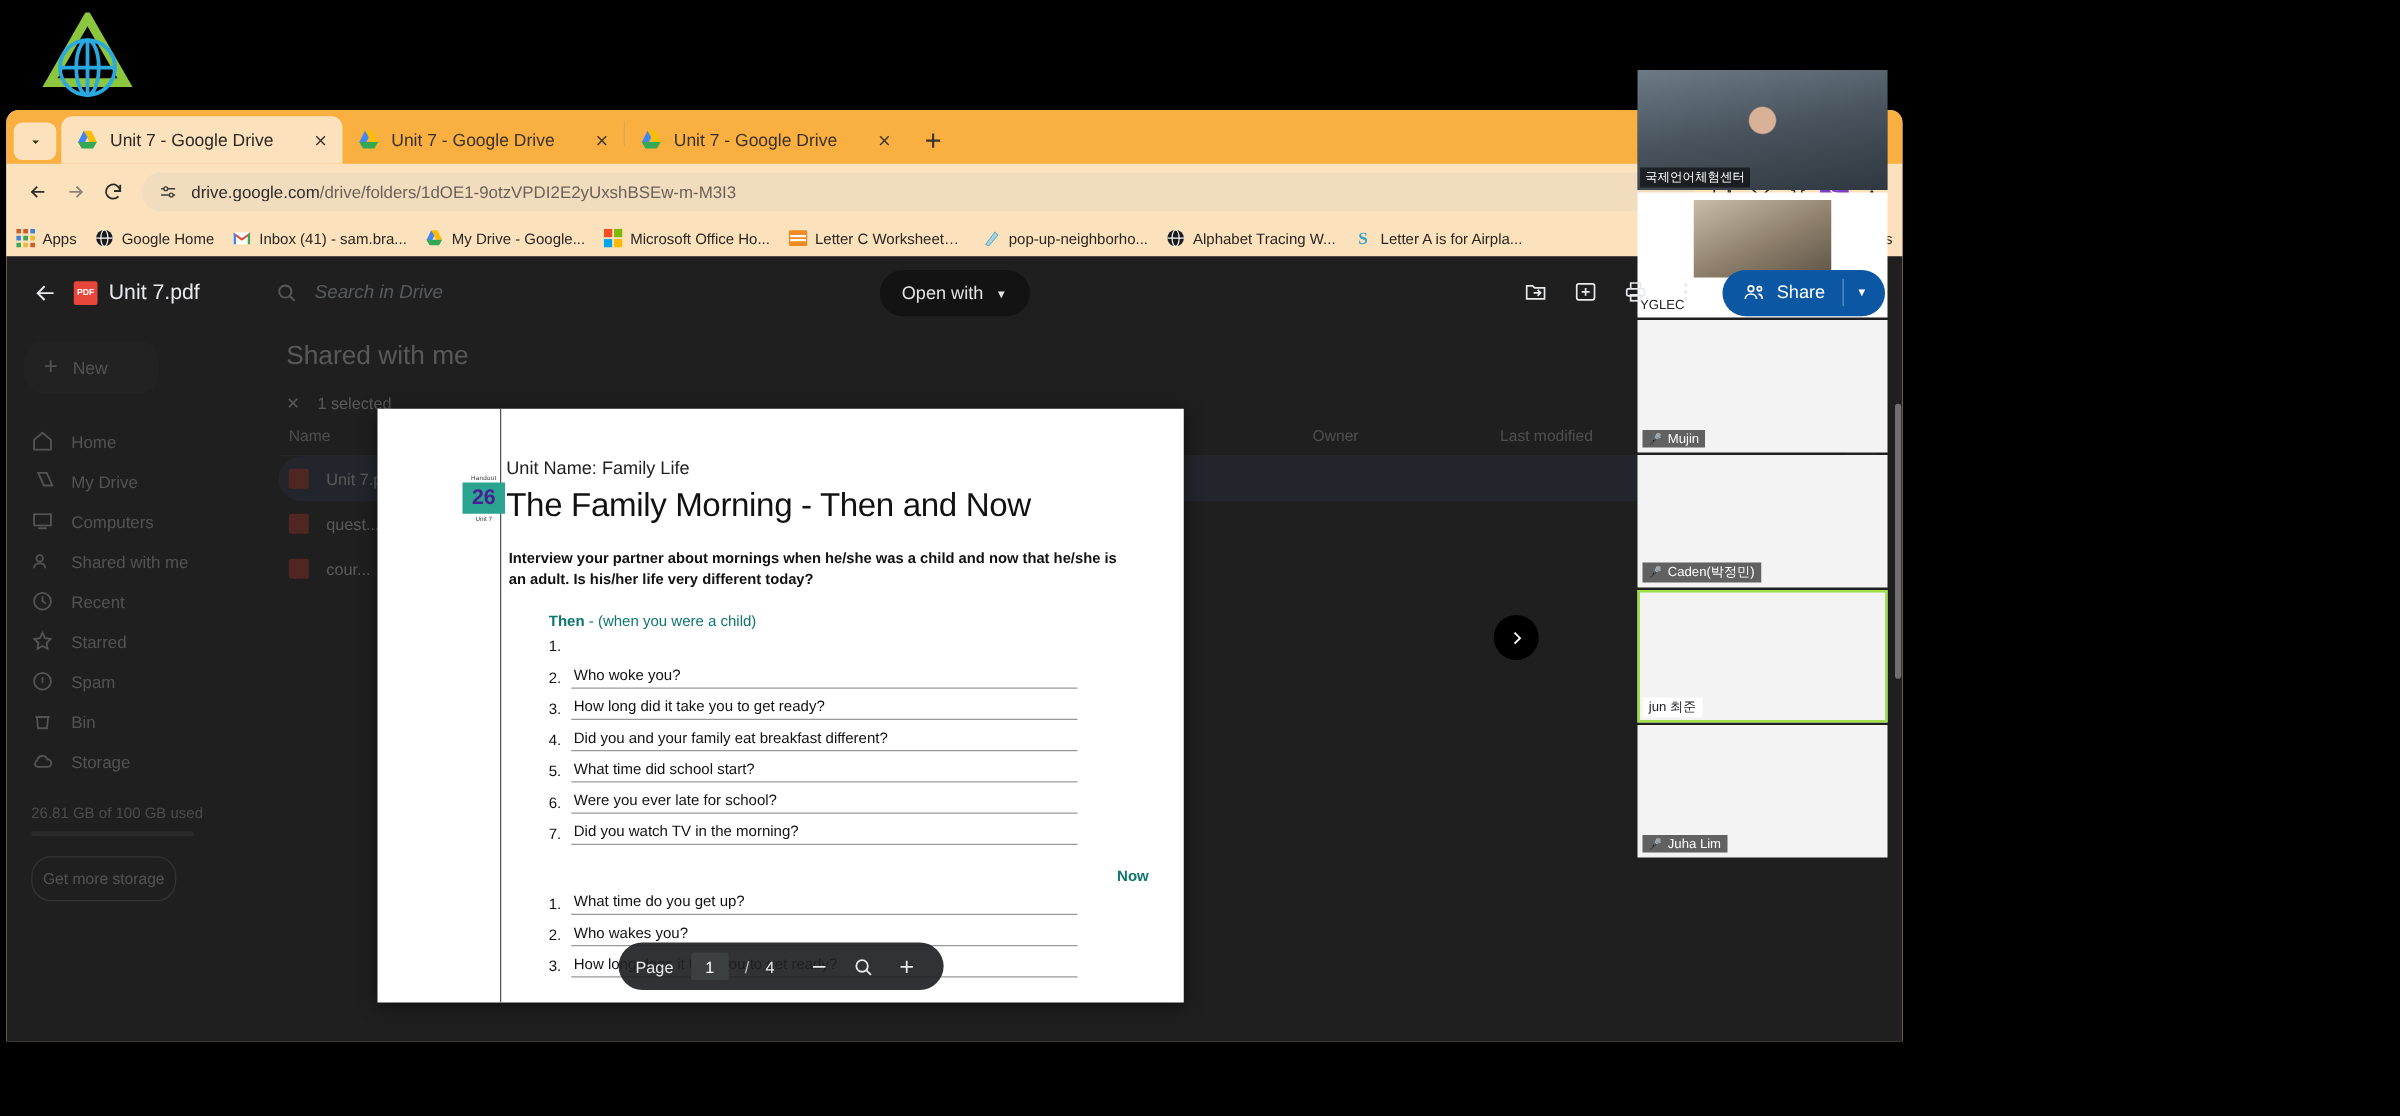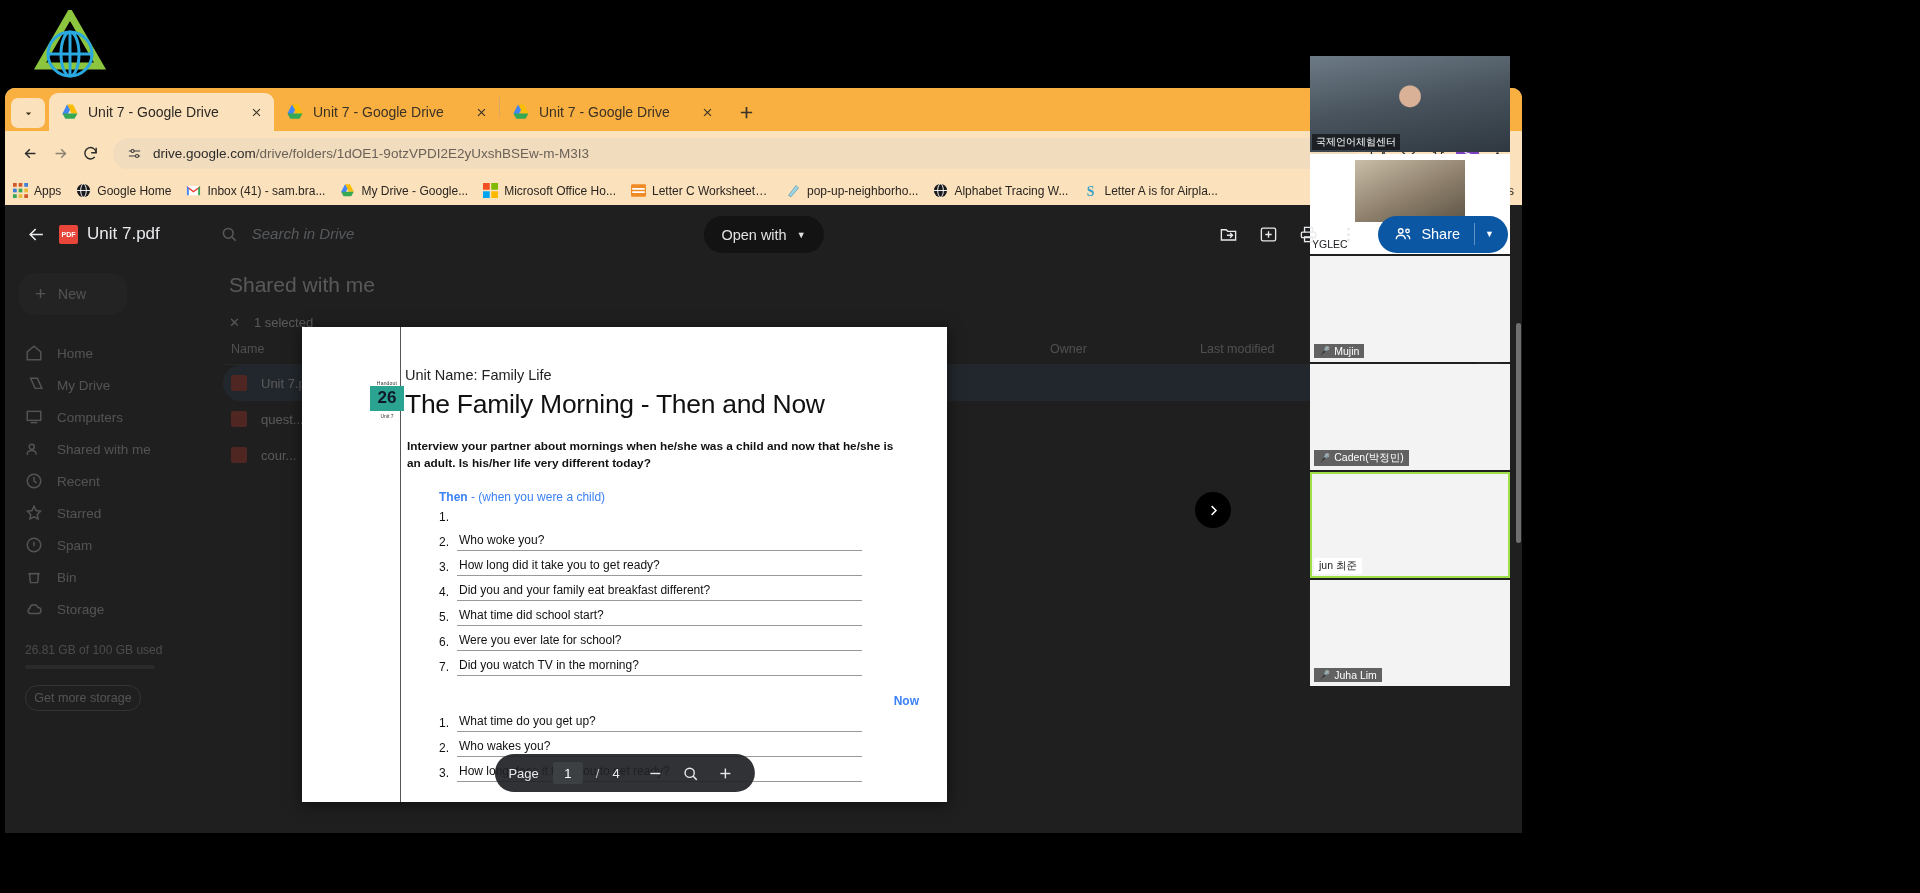--- a/index.html
+++ b/index.html
@@ -66,40 +66,40 @@
   .pdf-chip { width: 19px; height: 19px; background: #e8463a; border-radius: 2px; color: #fff; font-size: 7px;
       font-weight: bold; display: flex; align-items: center; justify-content: center; margin: 0 9px 0 6px; flex:none;}
   .dt-title { font-size: 17px; color: #e8eaed; white-space: nowrap; }
   .dt-search { margin-left: 60px; display: flex; align-items: flex-start; opacity: .45; font-style: italic; }
   .dt-search svg { width: 18px; height: 18px; margin-right: 14px; }
   .dt-search span { font-size: 15px; color: #9aa0a6; }
   .openwith { position: absolute; left: 50%; transform: translateX(-50%); top: 11px;
       background: #131314; color: #e3e3e3; border-radius: 20px; height: 37px; display: flex; align-items: center;
       padding: 0 18px; font-size: 14.5px; cursor: pointer; }
   .openwith .caret { margin-left: 10px; font-size: 9px; }
-  .dt-right { margin-left: auto; display: flex; align-items: flex-end; gap: 4px; }
+  .dt-right { margin-left: auto; display: flex; align-items: flex-start; gap: 4px; }
   .dt-ic { width: 36px; height: 36px; display:flex;align-items:center;justify-content:center;border-radius:50%;cursor:pointer;}
   .dt-ic svg { width: 19px; height: 19px; }
   .share-btn { display: flex; align-items: center; background: #0b57a4; border-radius: 20px; height: 37px;
       color: #fff; font-size: 14.5px; padding: 0 4px 0 16px; margin-left: 8px; cursor: pointer; }
   .share-btn svg { width: 18px; height: 18px; margin-right: 9px; }
   .share-btn .sbar { width: 1px; height: 22px; background: rgba(255,255,255,.35); margin: 0 10px 0 14px; }
   .share-btn .scaret { font-size: 9px; padding-right: 10px; }
 
   
   .drive-bg { position: absolute; inset: 58px 0 0 0; opacity: .30; pointer-events: none; }
   .db-side { position: absolute; left: 0; top: 0; width: 210px; padding: 10px 0 0 14px; color: #c9c9c9; font-size: 13.5px; }
   .db-new { display: flex; align-items: center; background: #2d2d2d; border-radius: 16px; height: 42px; width: 108px;
       padding-left: 16px; font-size: 14px; margin-bottom: 22px; }
   .db-new .plus { font-size: 19px; margin-right: 12px; }
   .db-item { display: flex; align-items: center; height: 32px; padding-left: 6px; }
   .db-item .di { width: 18px; height: 18px; margin-right: 14px; display:flex;align-items:center;justify-content:center; }
   .db-storage { margin-top: 18px; font-size: 12px; color: #b0b0b0; padding-left: 6px; }
   .db-bar { width: 130px; height: 4px; background: #444; border-radius: 2px; margin: 8px 0 0 6px; }
-  .db-getmore { margin: 16px 0 0 6px; border: 1px solid #5f6368; border-radius: 16px; width: 116px; height: 26px;
+  .db-getmore { margin: 16px 0 0 6px; border: 1px solid #5f6368; border-radius: 16px; width: 116px; height: 36px;
       display: flex; align-items: center; justify-content: center; font-size: 12.5px; }
   .db-main { position: absolute; left: 218px; right: 14px; top: 0; color: #ddd; }
   .db-h { font-size: 21px; margin: 10px 0 0 6px; }
   .db-chipline { display: flex; align-items: center; margin: 18px 0 0 6px; font-size: 13px; gap: 14px; }
   .db-table { margin-top: 12px; }
   .db-thead { display: flex; font-size: 12.5px; color: #bdbdbd; border-bottom: 1px solid #3a3a3a; padding: 0 8px 8px 8px; }
   .db-row { display: flex; align-items: center; height: 36px; padding: 0 8px; font-size: 13px; border-radius: 18px; }
   .db-row.sel { background: #2b3b4d; }
   .c-name { flex: 1; display: flex; align-items: center; }
   .c-name .fic { width: 16px; height: 16px; background: #c0392b; border-radius: 2px; margin-right: 14px; }
@@ -110,27 +110,27 @@
   .db-rightrail { position: absolute; right: 0; top: 6px; width: 34px; }
   .db-rr { width: 30px; height: 30px; margin-bottom: 14px; border-radius: 50%; background: #333; }
 
   
   .pdf-wrap { position: absolute; left: 297px; top: 122px; width: 645px; height: 475px; background: #fff;
       box-shadow: 0 2px 14px rgba(0,0,0,.55); overflow: hidden; }
   .pdf-page { position: relative; width: 100%; height: 100%; padding: 0; }
   .pdf-leftrule { position: absolute; left: 98px; top: 0; bottom: 0; width: 1px; background: #555; }
   .handout-badge { position: absolute; left: 68px; top: 53px; width: 34px; text-align: center; }
   .handout-badge .hb-top { font-size: 5px; color: #333; letter-spacing: .2px; }
-  .handout-badge .hb-num { background: #2aa390; color: #0f172a; font-size: 17px; font-weight: 600; padding: 2px 0 3px 0; }
+  .handout-badge .hb-num { background: #2aa390; color: #4c1d95; font-size: 17px; font-weight: 600; padding: 2px 0 3px 0; }
   .handout-badge .hb-unit { font-size: 5px; color: #333; margin-top: 2px; }
   .pdf-body { position: absolute; left: 103px; top: 40px; right: 28px; }
   .pdf-unitname { font-size: 14.5px; color: #222; margin-bottom: 6px; }
   .pdf-title { font-size: 26.5px; color: #111; font-weight: 400; letter-spacing: -.3px; margin-bottom: 18px; }
   .pdf-intro { font-size: 11.8px; font-weight: bold; color: #111; line-height: 1.45; margin: 0 0 18px 2px; width: 500px; }
-  .pdf-sec { font-size: 12px; font-weight: bold; color: #3b82f6; margin: 0 0 6px 34px; }
+  .pdf-sec { font-size: 12px; font-weight: bold; color: #0f766e; margin: 0 0 6px 34px; }
   .pdf-sec .norm { font-weight: normal; }
   .q-row { display: flex; align-items: flex-end; margin: 0 0 7px 34px; }
   .q-num { width: 18px; font-size: 12px; color: #111; flex: none; padding-bottom: 2px; }
   .q-line { flex: 1; max-width: 405px; border-bottom: 1px solid #999; font-size: 12px; color: #111; padding: 0 0 3px 2px; }
 
   
   .pdf-next { position: absolute; right: 12px; top: 50%; transform: translateY(-50%); width: 36px; height: 36px;
       border-radius: 50%; background: #000; color: #fff; display: flex; align-items: center; justify-content: center; cursor: pointer; }
   .pdf-next svg { width: 15px; height: 15px; }
 

